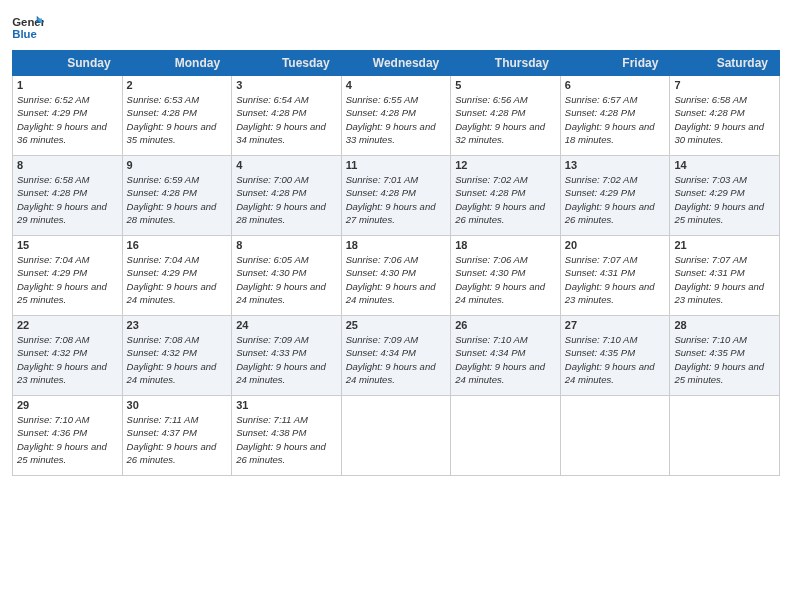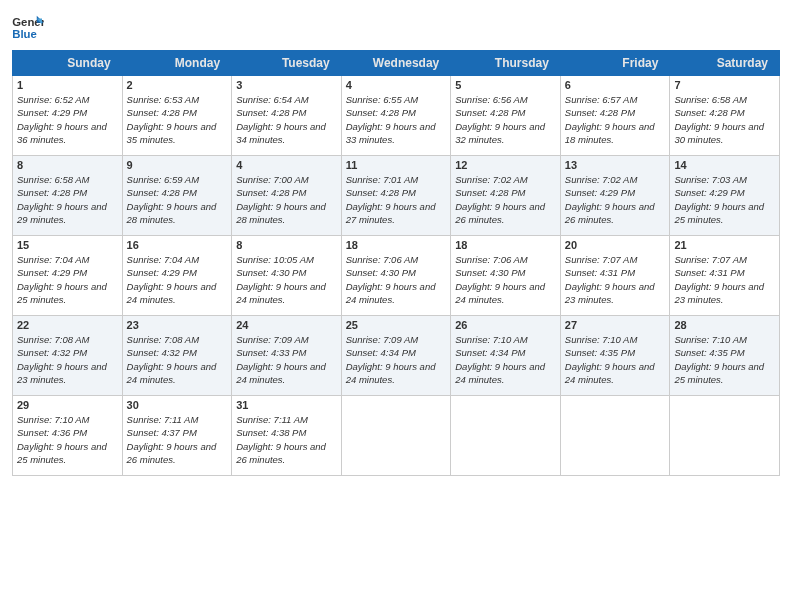--- a/index.html
+++ b/index.html
@@ -244,21 +244,21 @@
             <span class="day-num">16</span>
 <div class="cell-content">
   <span>Sunrise: 7:04 AM</span><br>
   <span>Sunset: 4:29 PM</span><br>
   <span>Daylight: 9 hours and 24 minutes.</span>
 </div>
           </td>
           <td>
             <span class="day-num">8</span>
 <div class="cell-content">
-  <span>Sunrise: 10:05 AM</span><br>
+  <span>Sunrise: 6:05 AM</span><br>
   <span>Sunset: 4:30 PM</span><br>
   <span>Daylight: 9 hours and 24 minutes.</span>
 </div>
           </td>
           <td>
             <span class="day-num">18</span>
 <div class="cell-content">
   <span>Sunrise: 7:06 AM</span><br>
   <span>Sunset: 4:30 PM</span><br>
   <span>Daylight: 9 hours and 24 minutes.</span>

